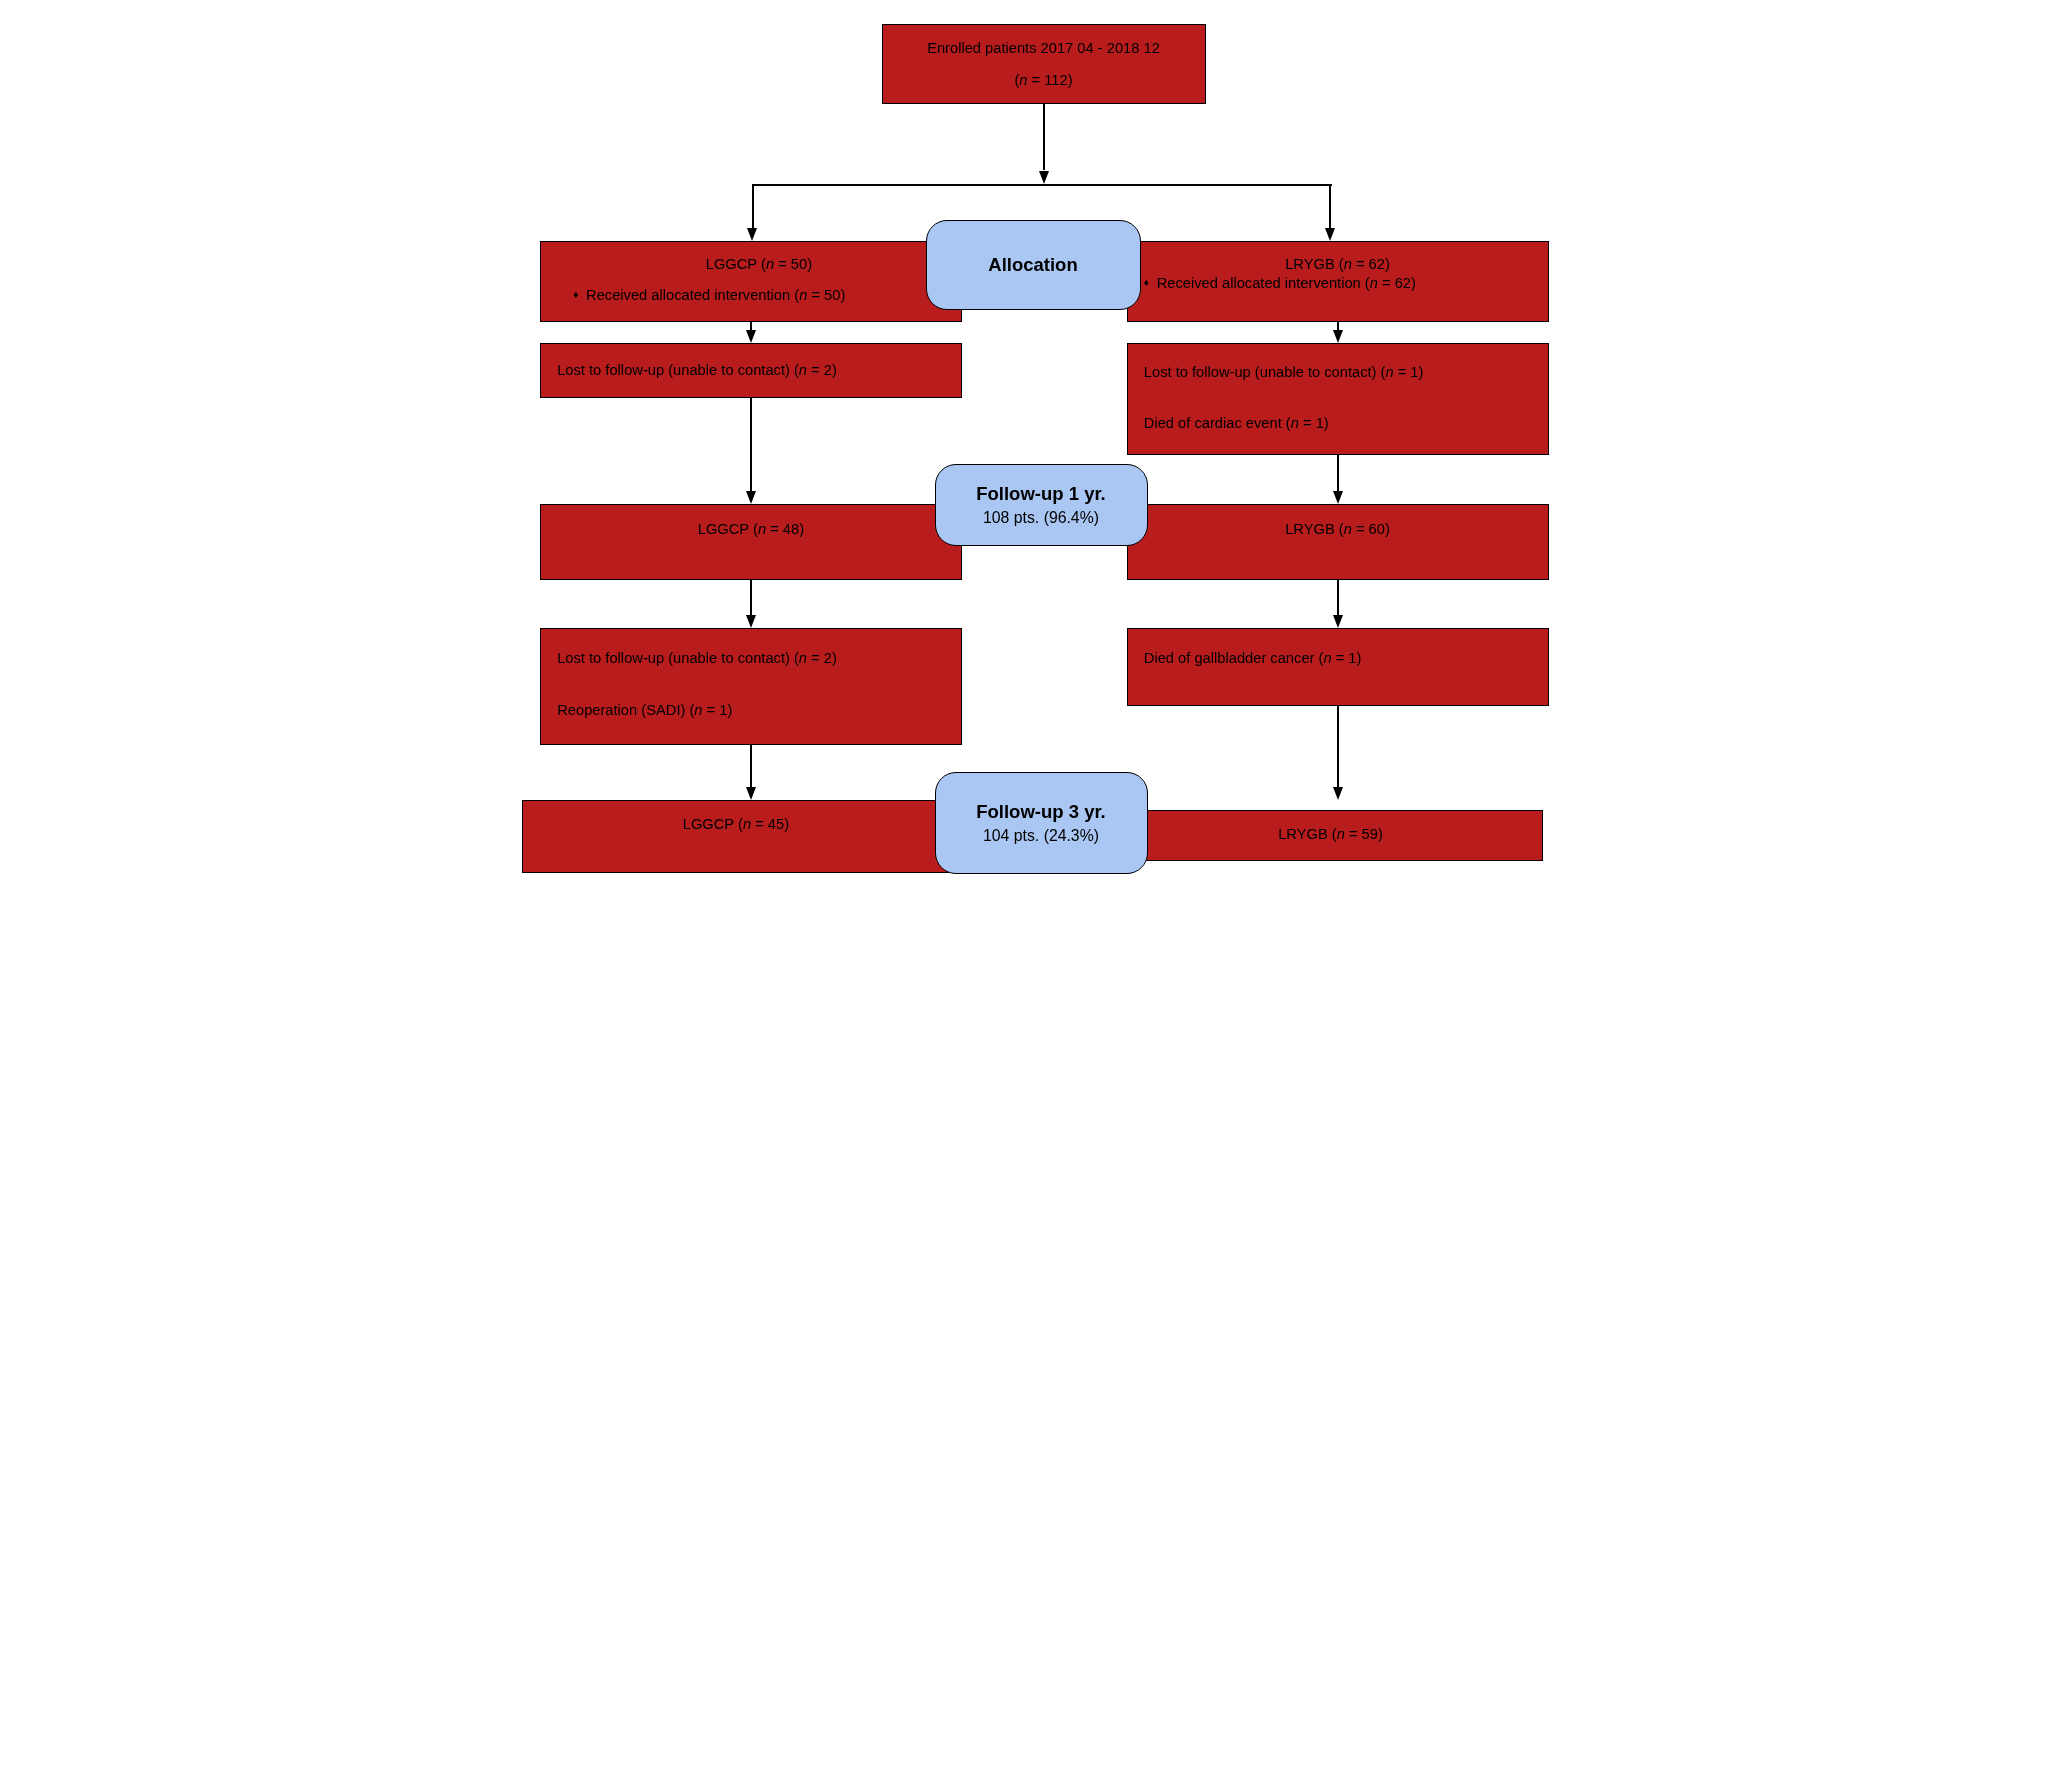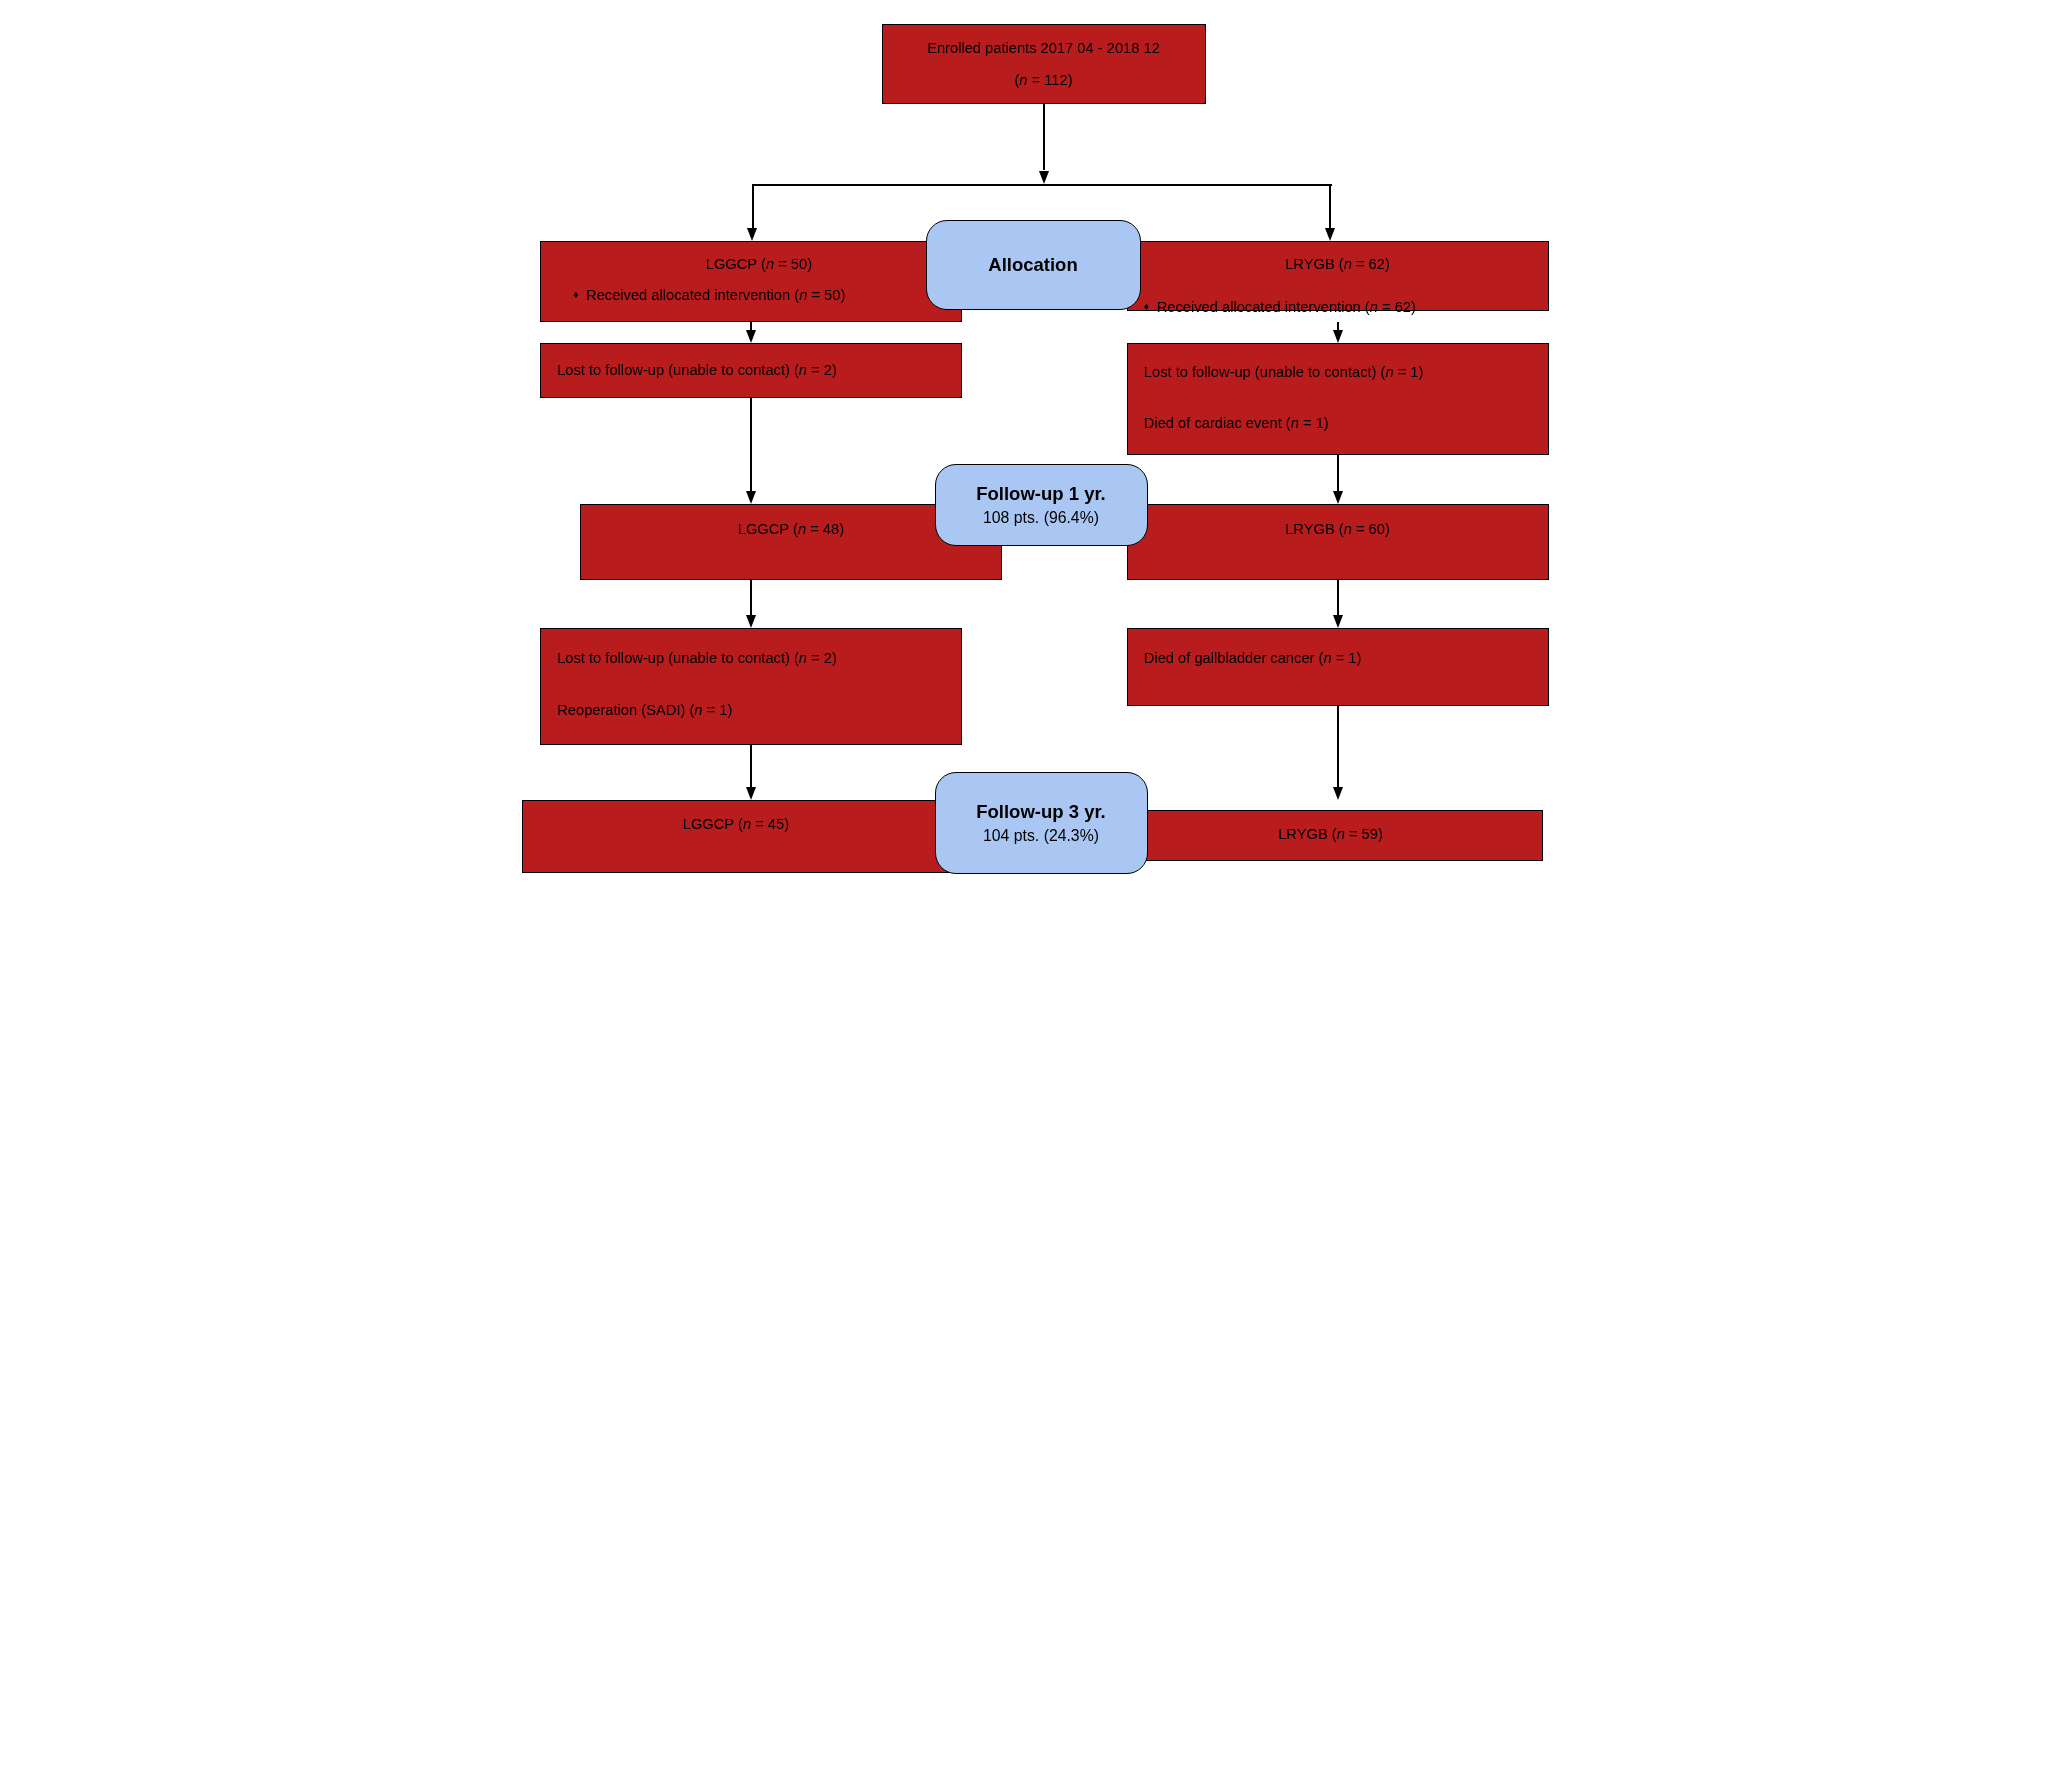--- a/index.html
+++ b/index.html
@@ -94,41 +94,41 @@
     <div class="ln t-center">(<i>n</i> = 112)</div>
   </div>
 
   <div class="box" style="left:23.4px;top:241px;width:422px;height:81px;padding-top:13px;gap:12px;padding-left:16px;">
     <div class="ln t-center">LGGCP (<i>n</i> = 50)</div>
     <div class="ln t-left bullet-row">
       <span class="bullet">♦</span>
       <span>Received allocated intervention (<i>n</i> = 50)</span>
     </div>
   </div>
-  <div class="box" style="left:610px;top:241px;width:422px;height:70px;padding-top:13px;gap:24px;">
+  <div class="box" style="left:610px;top:241px;width:422px;height:81px;padding-top:13px;gap:0;">
     <div class="ln t-center">LRYGB (<i>n</i> = 62)</div>
     <div class="ln t-left bullet-row">
       <span class="bullet">♦</span>
       <span>Received allocated intervention (<i>n</i> = 62)</span>
     </div>
   </div>
 
   <div class="stage" style="left:409px;top:220px;width:215px;height:90px;">
     <div class="lbl">Allocation</div>
   </div>
 
   <div class="box" style="left:23.4px;top:343px;width:422px;height:55px;justify-content:center;">
     <div class="ln t-left">Lost to follow-up (unable to contact) (<i>n</i> = 2)</div>
   </div>
   <div class="box" style="left:610px;top:343px;width:422px;height:112px;padding-top:18.5px;gap:33px;">
     <div class="ln t-left">Lost to follow-up (unable to contact) (<i>n</i> = 1)</div>
     <div class="ln t-left">Died of cardiac event (<i>n</i> = 1)</div>
   </div>
 
-  <div class="box" style="left:23.4px;top:504px;width:422px;height:76px;padding-top:14.7px;margin-left:40px;">
+  <div class="box" style="left:23.4px;top:504px;width:422px;height:76px;padding-top:14.7px;">
     <div class="ln t-center">LGGCP (<i>n</i> = 48)</div>
   </div>
   <div class="box" style="left:610px;top:504px;width:422px;height:76px;padding-top:14.7px;">
     <div class="ln t-center">LRYGB (<i>n</i> = 60)</div>
   </div>
   <div class="stage" style="left:418px;top:464px;width:213px;height:82px;">
     <div class="lbl">Follow-up 1 yr.</div>
     <div class="sub">108 pts. (96.4%)</div>
   </div>
 

